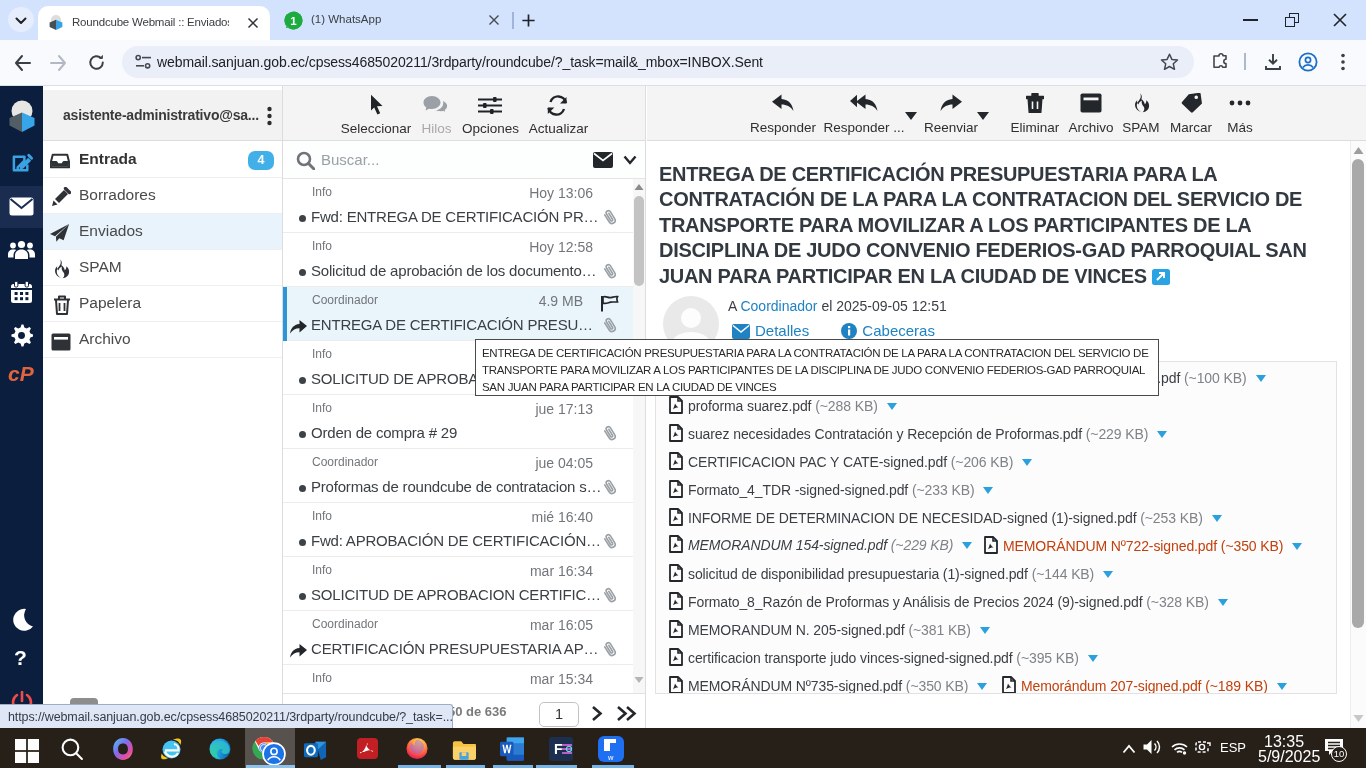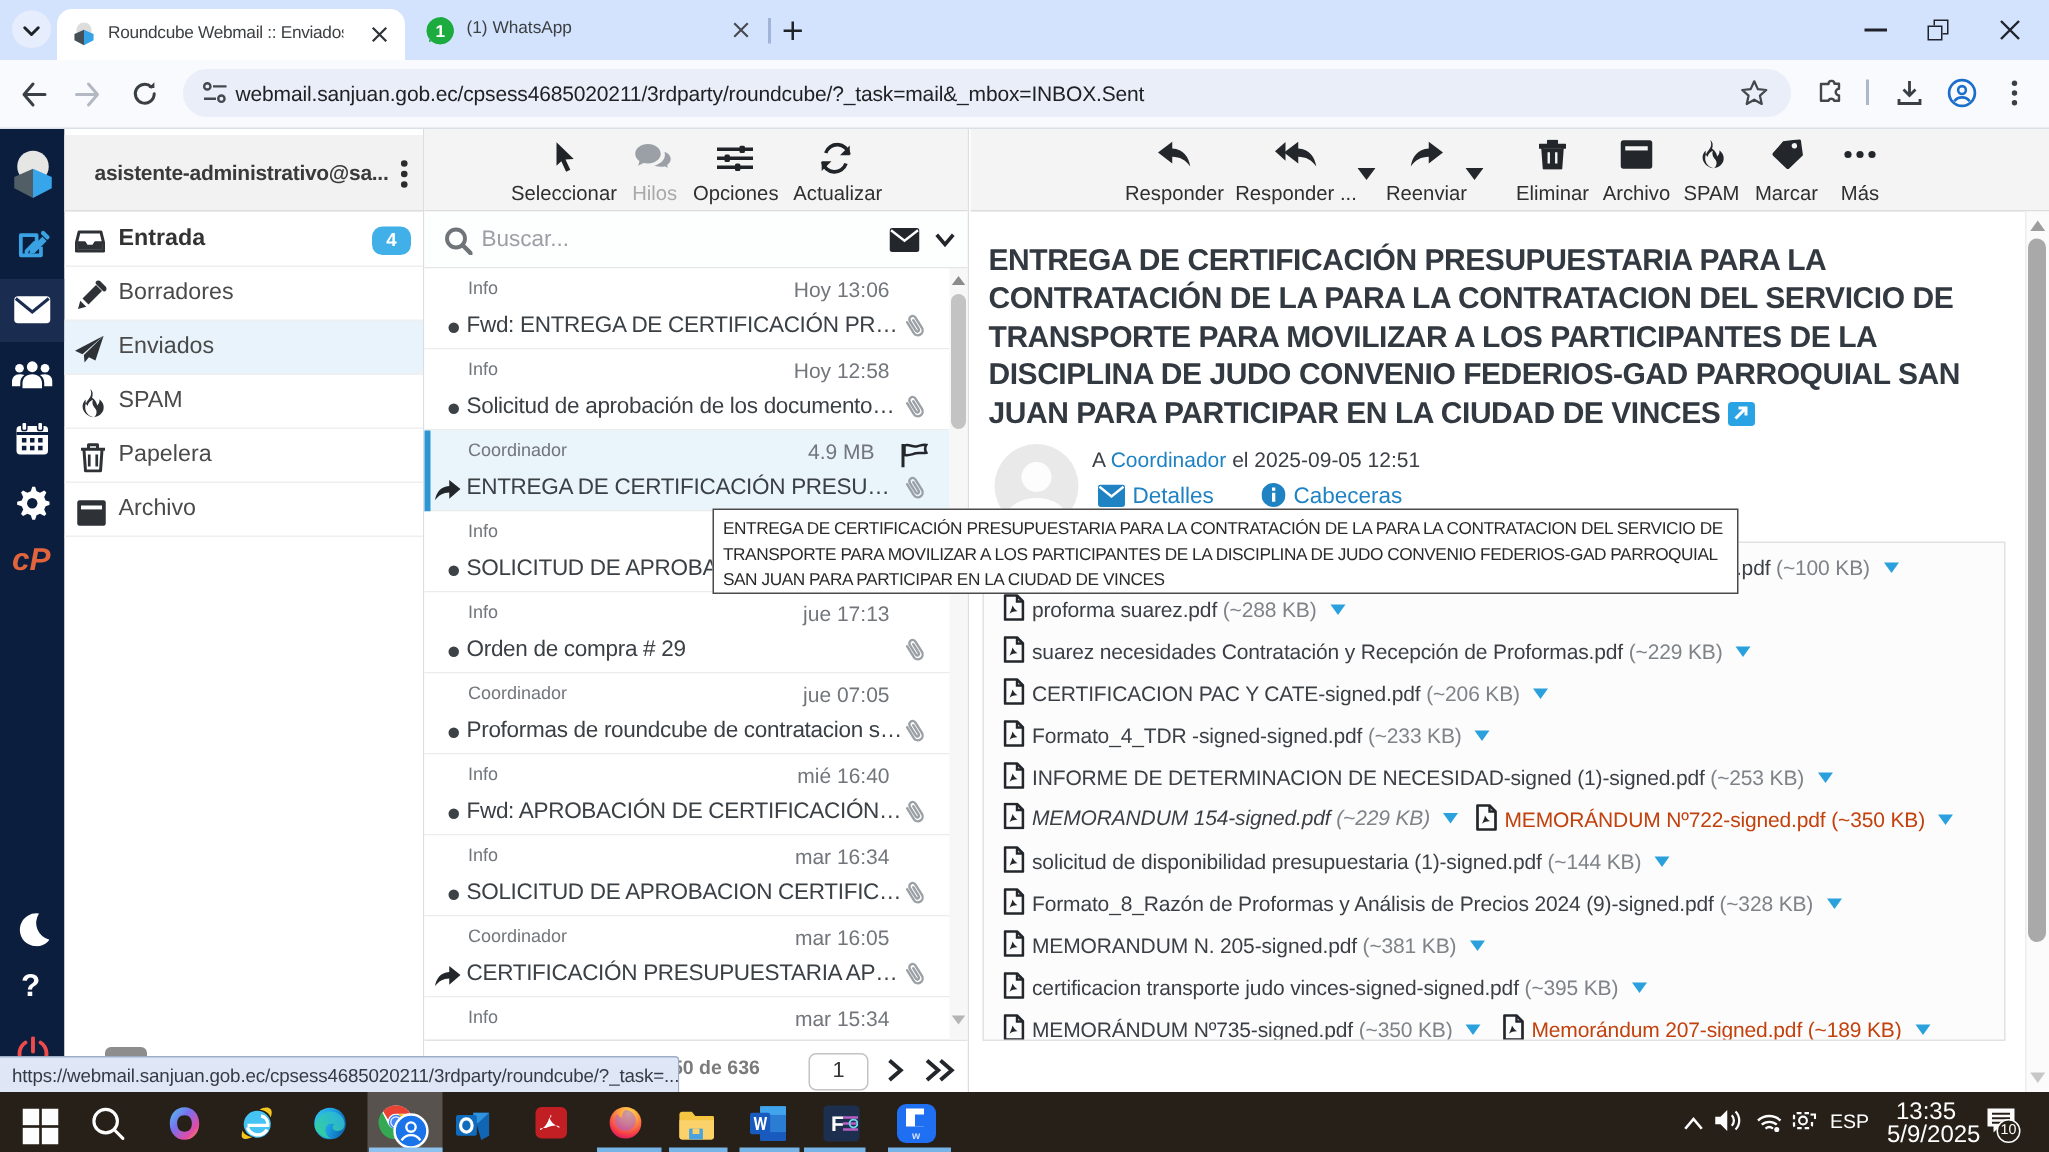--- a/index.html
+++ b/index.html
@@ -340,21 +340,21 @@
         <span class="dot"></span>
         <span class="subj">Orden de compra # 29</span>
         <span class="clip"><svg width="17" height="18" viewBox="0 0 17 18">
             <g transform="rotate(-32 8 9)">
               <path d="M5.2 3.5 V12 a3.2 3.2 0 0 0 6.4 0 V3.8 a2.2 2.2 0 0 0 -4.4 0 V11.4 a1.1 1.1 0 0 0 2.2 0 V4.5" fill="none" stroke="#9aa0a5" stroke-width="1.6" stroke-linecap="round"></path>
             </g>
           </svg></span>
       </div>
   <div class="mrow" style="top:363px;">
         <span class="sender">Coordinador</span>
-        <span class="date">jue 07:05</span>
+        <span class="date">jue 04:05</span>
         <span class="dot"></span>
         <span class="subj">Proformas de roundcube de contratacion se...</span>
         <span class="clip"><svg width="17" height="18" viewBox="0 0 17 18">
             <g transform="rotate(-32 8 9)">
               <path d="M5.2 3.5 V12 a3.2 3.2 0 0 0 6.4 0 V3.8 a2.2 2.2 0 0 0 -4.4 0 V11.4 a1.1 1.1 0 0 0 2.2 0 V4.5" fill="none" stroke="#9aa0a5" stroke-width="1.6" stroke-linecap="round"></path>
             </g>
           </svg></span>
       </div>
   <div class="mrow" style="top:417px;">
         <span class="sender">Info</span>

